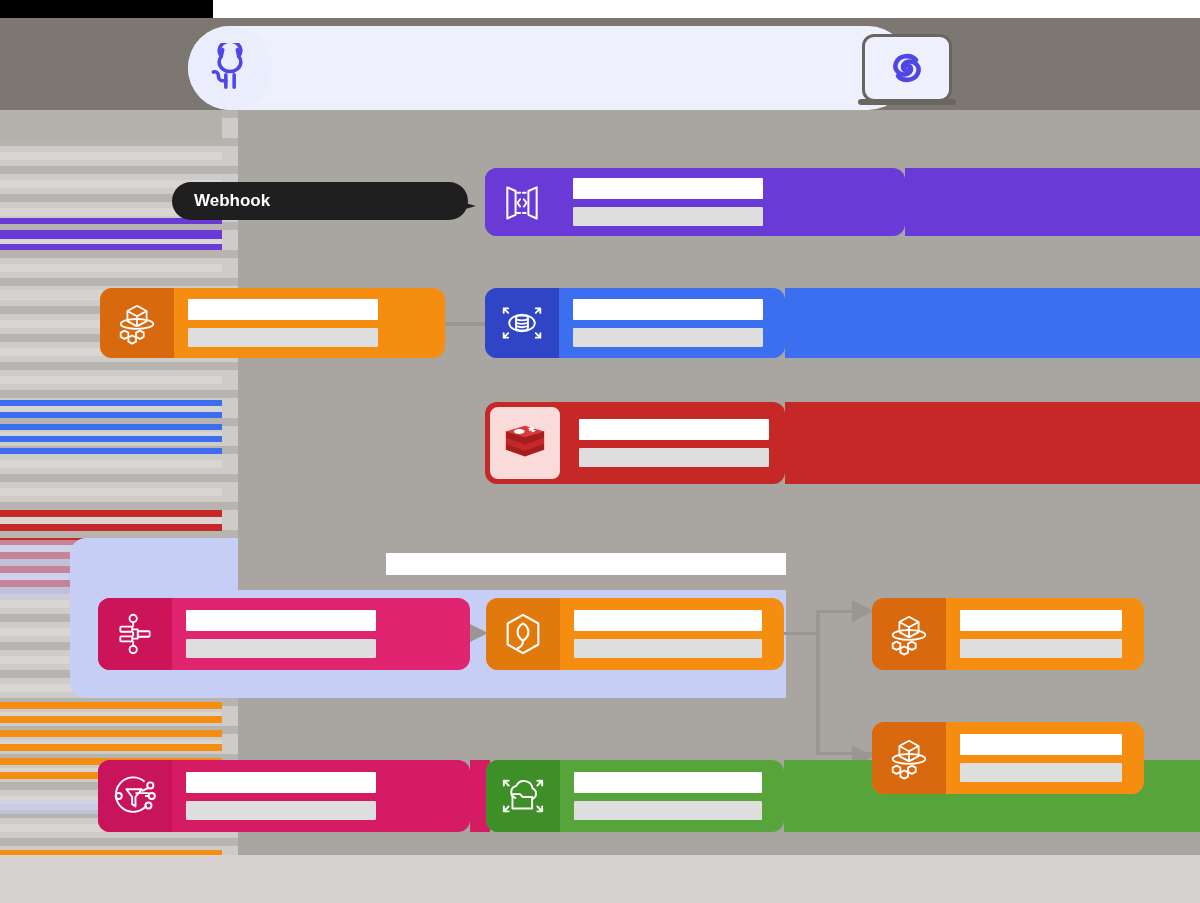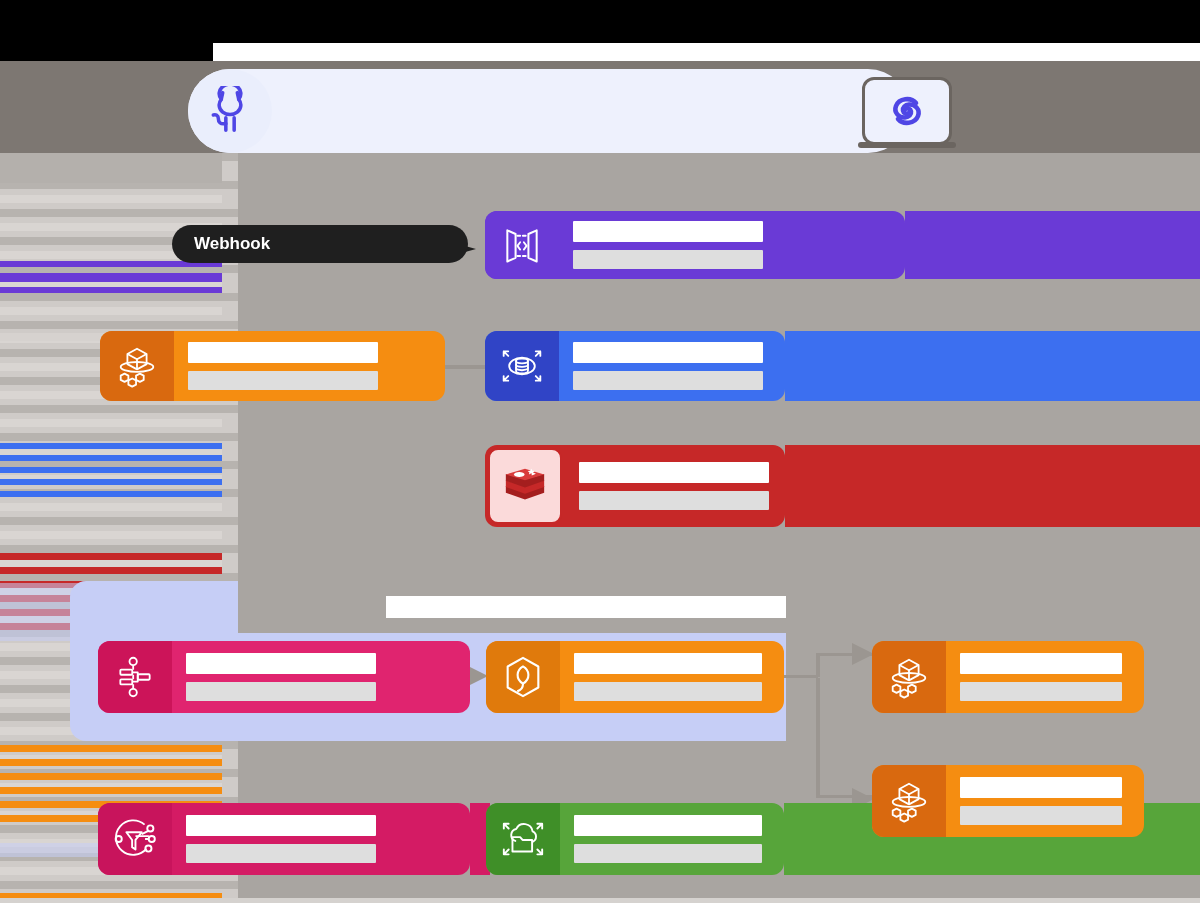--- a/index.html
+++ b/index.html
@@ -6,21 +6,21 @@
   html, body { margin:0; padding:0; }
   body {
     width:1200px; height:903px;
     background:#000;
     font-family:"Liberation Sans", sans-serif;
     overflow:hidden;
     position:relative;
   }
 
   
-  #stage { position:absolute; inset:0; background:#be185d;margin-top:43px; }
+  #stage { position:absolute; inset:0; background:#be185d; }
 
   
   .canvas-bg { position:absolute; left:0; top:110px; width:1200px; height:745px; background:#a9a5a1; }
   .canvas-bg2 { position:absolute; left:0; top:855px; width:1200px; height:48px; background:#d5d2cf; }
   .topstrip { position:absolute; left:0; top:0; width:1200px; height:110px; background:#000; }
   .topstrip-inner { position:absolute; left:0; top:18px; width:1200px; height:92px; background:#7d7772; }
   .white-topline { position:absolute; left:213px; top:0px; width:987px; height:10px; background:#fff; }
   .white-above { position:absolute; left:213px; top:10px; width:987px; height:8px; background:#fff; }
 
   

